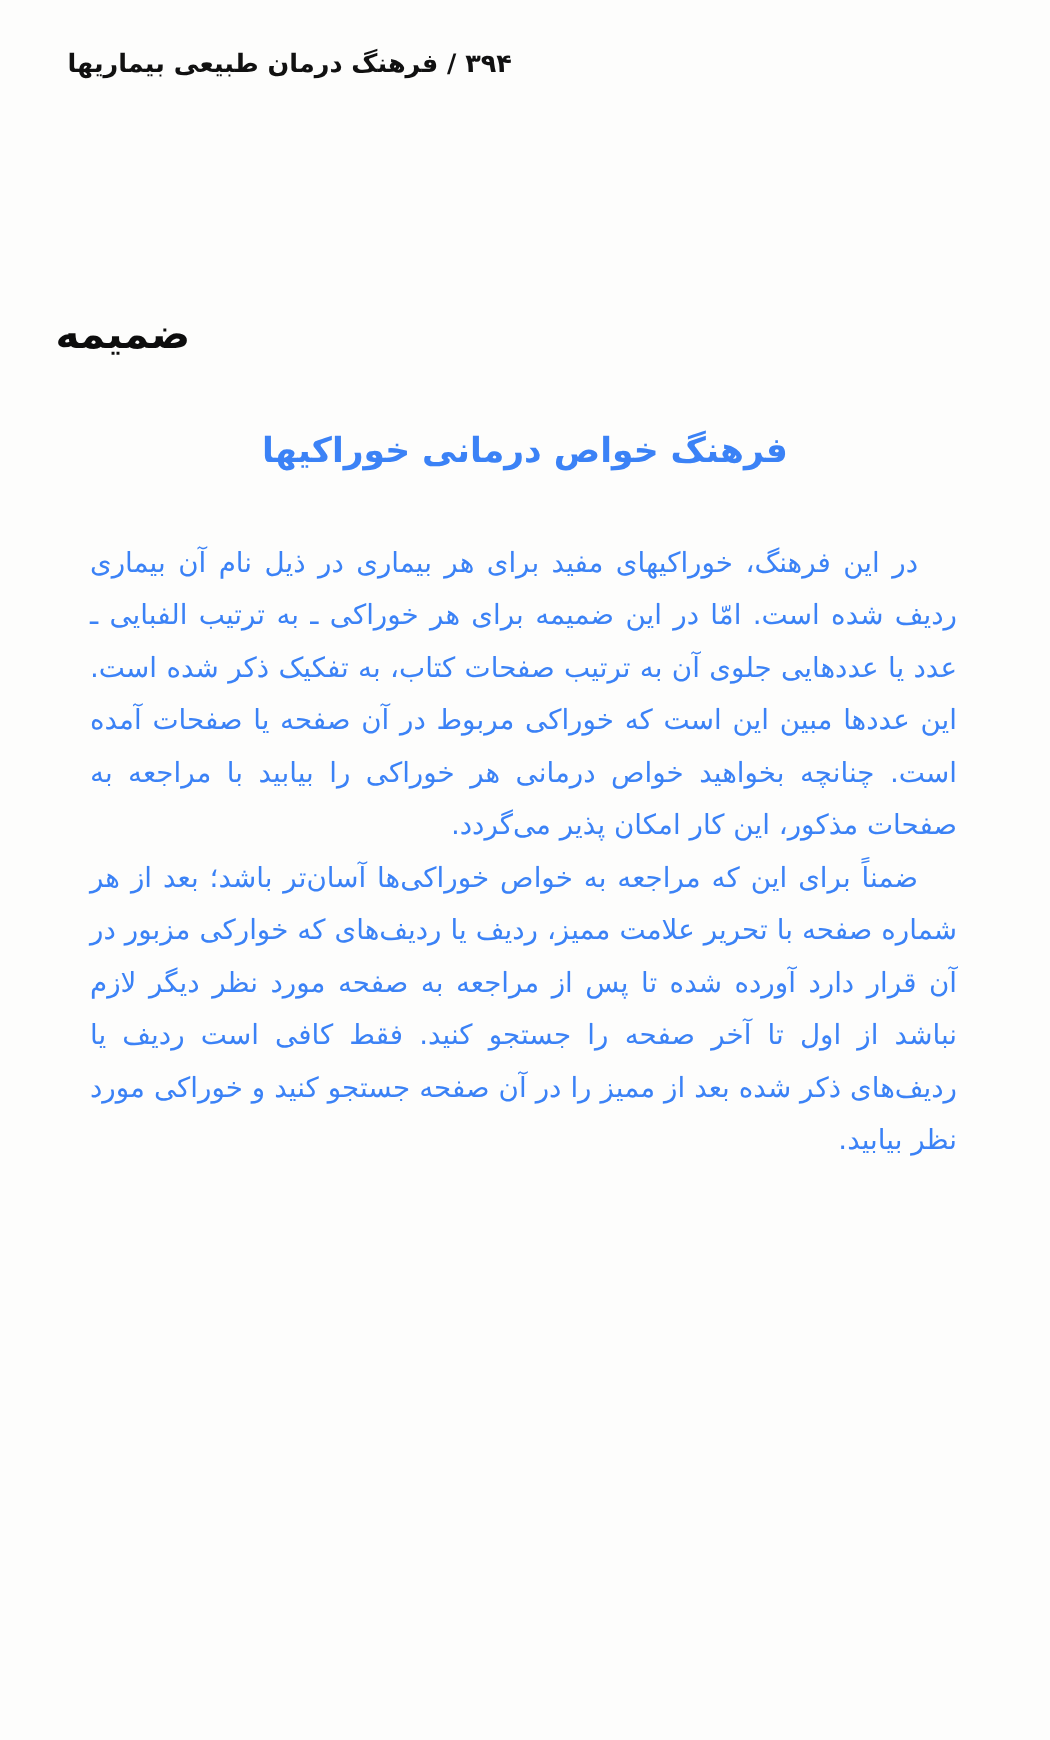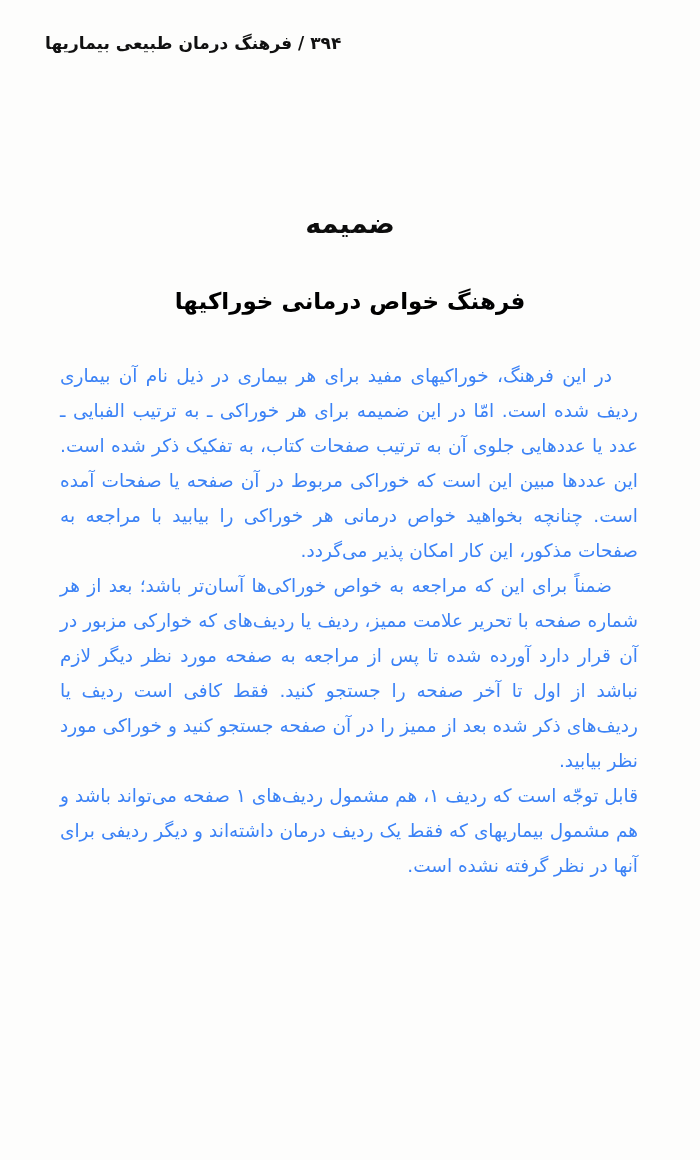--- a/index.html
+++ b/index.html
@@ -35,35 +35,36 @@
   .page-header span {
     display: inline-block;
     direction: rtl;
   }
   .appendix-title {
     position: absolute;
     top: 208px;
     right: 0;
     left: 0;
     margin: 0;
-    text-align: center;
+    text-align: left;
     font-size: 27px;
     font-weight: bold;
     color: #0d0d0d;
+    padding-left: 37px;
   }
   .section-title {
     position: absolute;
     top: 288px;
     right: 0;
     left: 0;
     margin: 0;
     text-align: center;
     font-size: 23px;
     font-weight: bold;
-    color: #000000;
+    color: #3b82f6;
   }
   .body-text {
     position: absolute;
     top: 358px;
     right: 62px;
     width: 578px;
     direction: rtl;
     text-align: justify;
     font-size: 18.5px;
     line-height: 35px;
@@ -85,16 +86,15 @@
     <span>۳۹۴ / فرهنگ درمان طبیعی بیماریها</span>
   </div>
 
   <h1 class="appendix-title">ضمیمه</h1>
 
   <h2 class="section-title">فرهنگ خواص درمانی خوراکیها</h2>
 
   <div class="body-text">
     <p class="indent">در این فرهنگ، خوراکیهای مفید برای هر بیماری در ذیل نام آن بیماری ردیف شده است. امّا در این ضمیمه برای هر خوراکی ـ به ترتیب الفبایی ـ عدد یا عددهایی جلوی آن به ترتیب صفحات کتاب، به تفکیک ذکر شده است. این عددها مبین این است که خوراکی مربوط در آن صفحه یا صفحات آمده است. چنانچه بخواهید خواص درمانی هر خوراکی را بیابید با مراجعه به صفحات مذکور، این کار امکان پذیر می‌گردد.</p>
     <p class="indent">ضمناً برای این که مراجعه به خواص خوراکی‌ها آسان‌تر باشد؛ بعد از هر شماره صفحه با تحریر علامت ممیز، ردیف یا ردیف‌های که خوارکی مزبور در آن قرار دارد آورده شده تا پس از مراجعه به صفحه مورد نظر دیگر لازم نباشد از اول تا آخر صفحه را جستجو کنید. فقط کافی است ردیف یا ردیف‌های ذکر شده بعد از ممیز را در آن صفحه جستجو کنید و خوراکی مورد نظر بیابید.</p>
-    <p>قابل توجّه است که ردیف ۱، هم مشمول ردیف‌های ۱ صفحه می‌تواند باشد و هم مشمول بیماریهای که فقط یک ردیف درمان داشته‌اند و دیگر ردیفی برای آنها در نظر گرفته نشده است.</p>
   </div>
 
 </div>
 
 </body></html>

